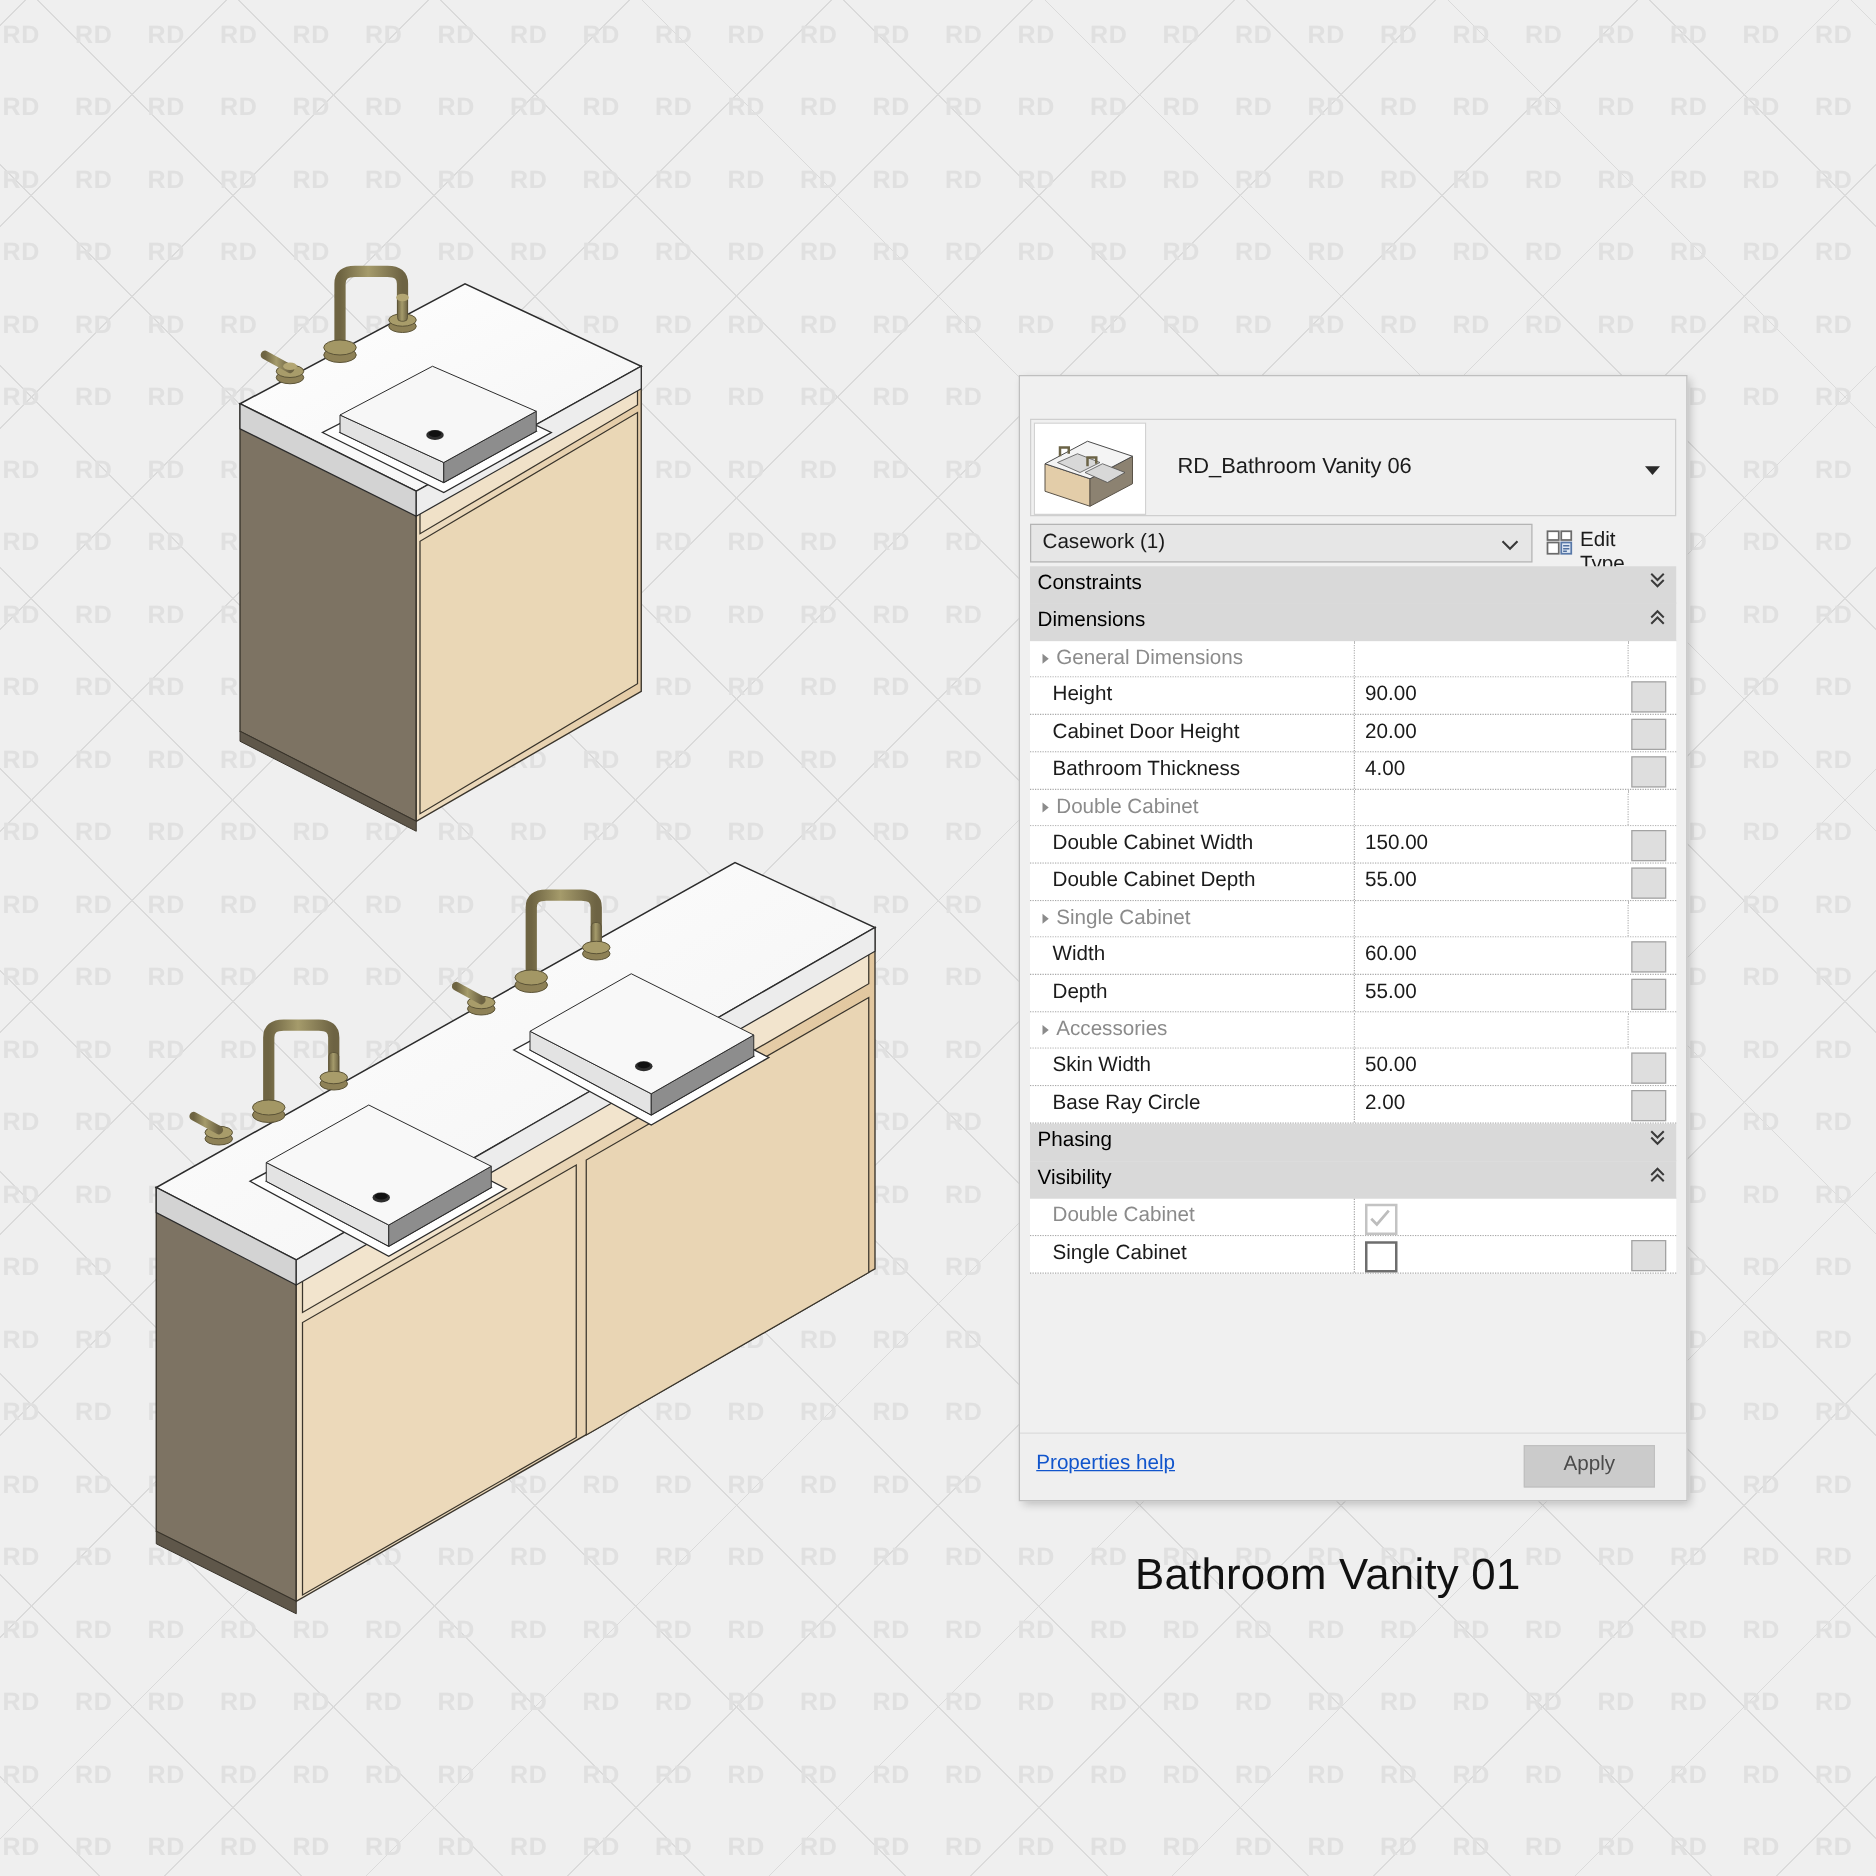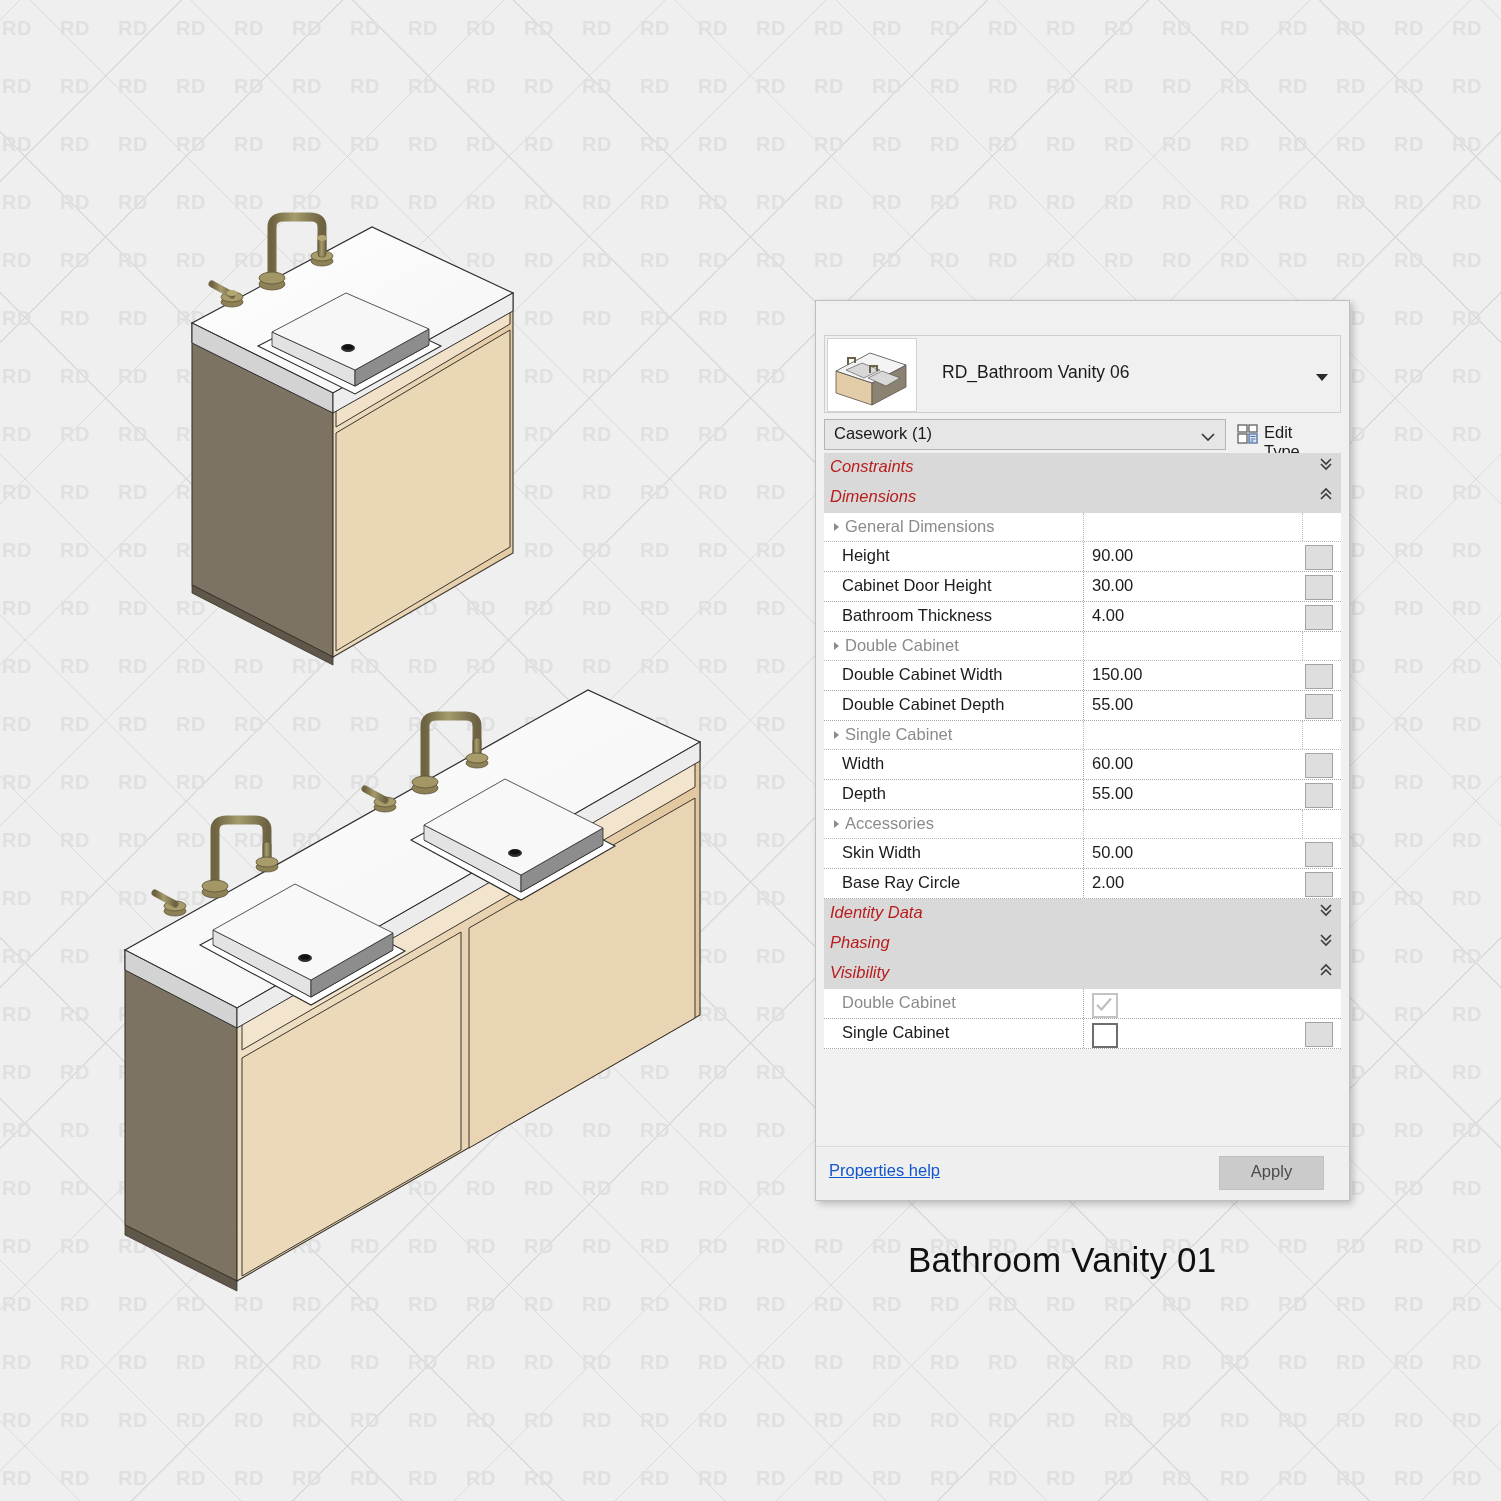--- a/index.html
+++ b/index.html
@@ -65,21 +65,21 @@
   #cat-select .cv{position:absolute;right:9px;top:8px;}
   #edit-type{position:absolute;left:412px;top:2px;height:26px;cursor:pointer;}
   #edit-type .lbl{position:absolute;left:28px;top:2px;font-size:16.5px;color:#1b1b1b;}
   #edit-type .ic{position:absolute;left:0;top:1px;}
 
   #grid{position:absolute;left:8px;top:152px;width:517px;height:986px;}
 
   .sec{
     position:relative;height:29px;background:#d9d9d9;border-bottom:1px solid #d9d9d9;
   }
-  .sec .nm{position:absolute;left:6px;top:4px;font-size:16.5px;color:#b91c1c;font-style:italic;}
+  .sec .nm{position:absolute;left:6px;top:4px;font-size:16.5px;color:#000000;}
   .sec .ch{position:absolute;right:8px;top:3px;font-size:15px;color:#3b3b3b;}
 
   .grp{
     position:relative;height:28px;background:#fff;
     border-bottom:1px dotted #b9b9b9;
   }
   .grp .nm{position:absolute;left:21px;top:4px;font-size:16.5px;color:#8b8b8b;}
   .grp .tri{position:absolute;left:10px;top:10px;width:0;height:0;
     border-left:5px solid #8b8b8b;border-top:4px solid transparent;border-bottom:4px solid transparent;}
   .grp .cellv{position:absolute;left:259px;top:0;width:219px;height:100%;border-left:1px dotted #b9b9b9;}
@@ -1003,21 +1003,21 @@
       </div>
       <div class="row">
         <span class="nm">Height</span>
         <span class="sep"></span>
         <span class="val">90.00</span>
         <span class="sq"></span>
       </div>
       <div class="row">
         <span class="nm">Cabinet Door Height</span>
         <span class="sep"></span>
-        <span class="val">30.00</span>
+        <span class="val">20.00</span>
         <span class="sq"></span>
       </div>
       <div class="row">
         <span class="nm">Bathroom Thickness</span>
         <span class="sep"></span>
         <span class="val">4.00</span>
         <span class="sq"></span>
       </div>
       <div class="grp">
         <span class="tri"></span>
@@ -1065,26 +1065,20 @@
         <span class="nm">Skin Width</span>
         <span class="sep"></span>
         <span class="val">50.00</span>
         <span class="sq"></span>
       </div>
       <div class="row">
         <span class="nm">Base Ray Circle</span>
         <span class="sep"></span>
         <span class="val">2.00</span>
         <span class="sq"></span>
-      </div>
-      <div class="sec">
-        <span class="nm">Identity Data</span>
-        <span class="ch"><svg width="14" height="16" viewBox="0 0 14 16">
-            <path d="M2,3 L7,8 L12,3 M2,8 L7,13 L12,8" fill="none" stroke="#3b3b3b" stroke-width="1.6"></path>
-          </svg></span>
       </div>
       <div class="sec">
         <span class="nm">Phasing</span>
         <span class="ch"><svg width="14" height="16" viewBox="0 0 14 16">
             <path d="M2,3 L7,8 L12,3 M2,8 L7,13 L12,8" fill="none" stroke="#3b3b3b" stroke-width="1.6"></path>
           </svg></span>
       </div>
       <div class="sec">
         <span class="nm">Visibility</span>
         <span class="ch"><svg width="14" height="16" viewBox="0 0 14 16">

